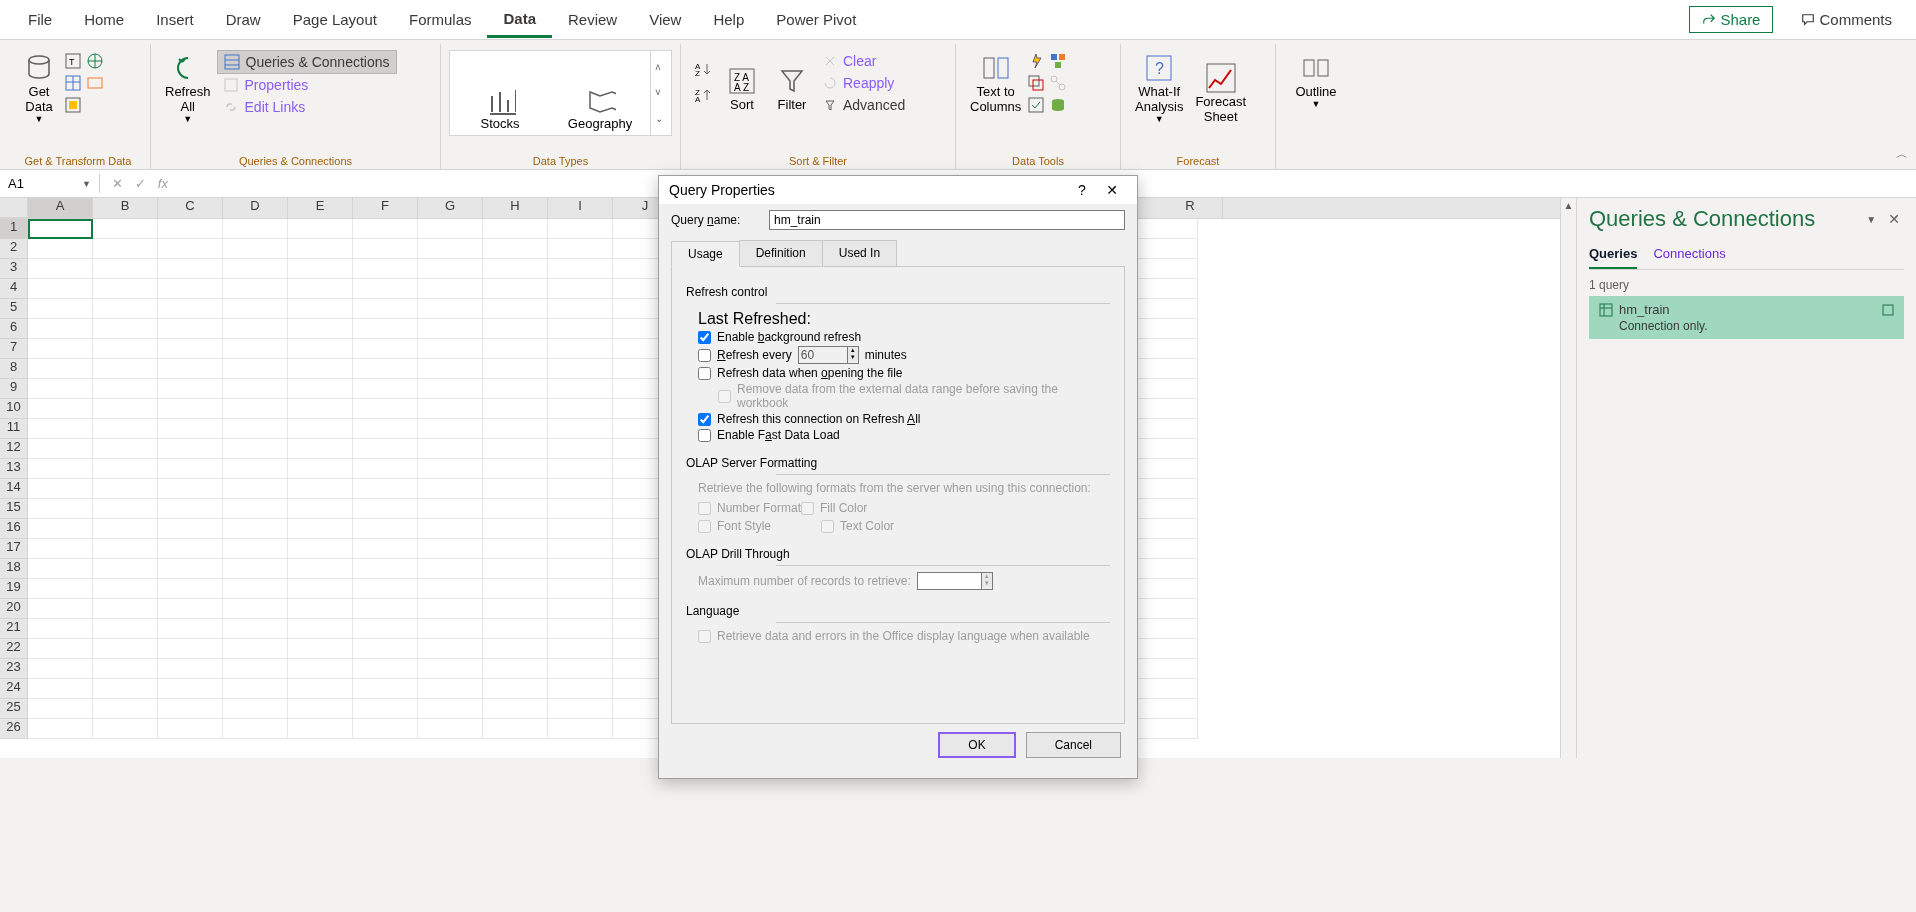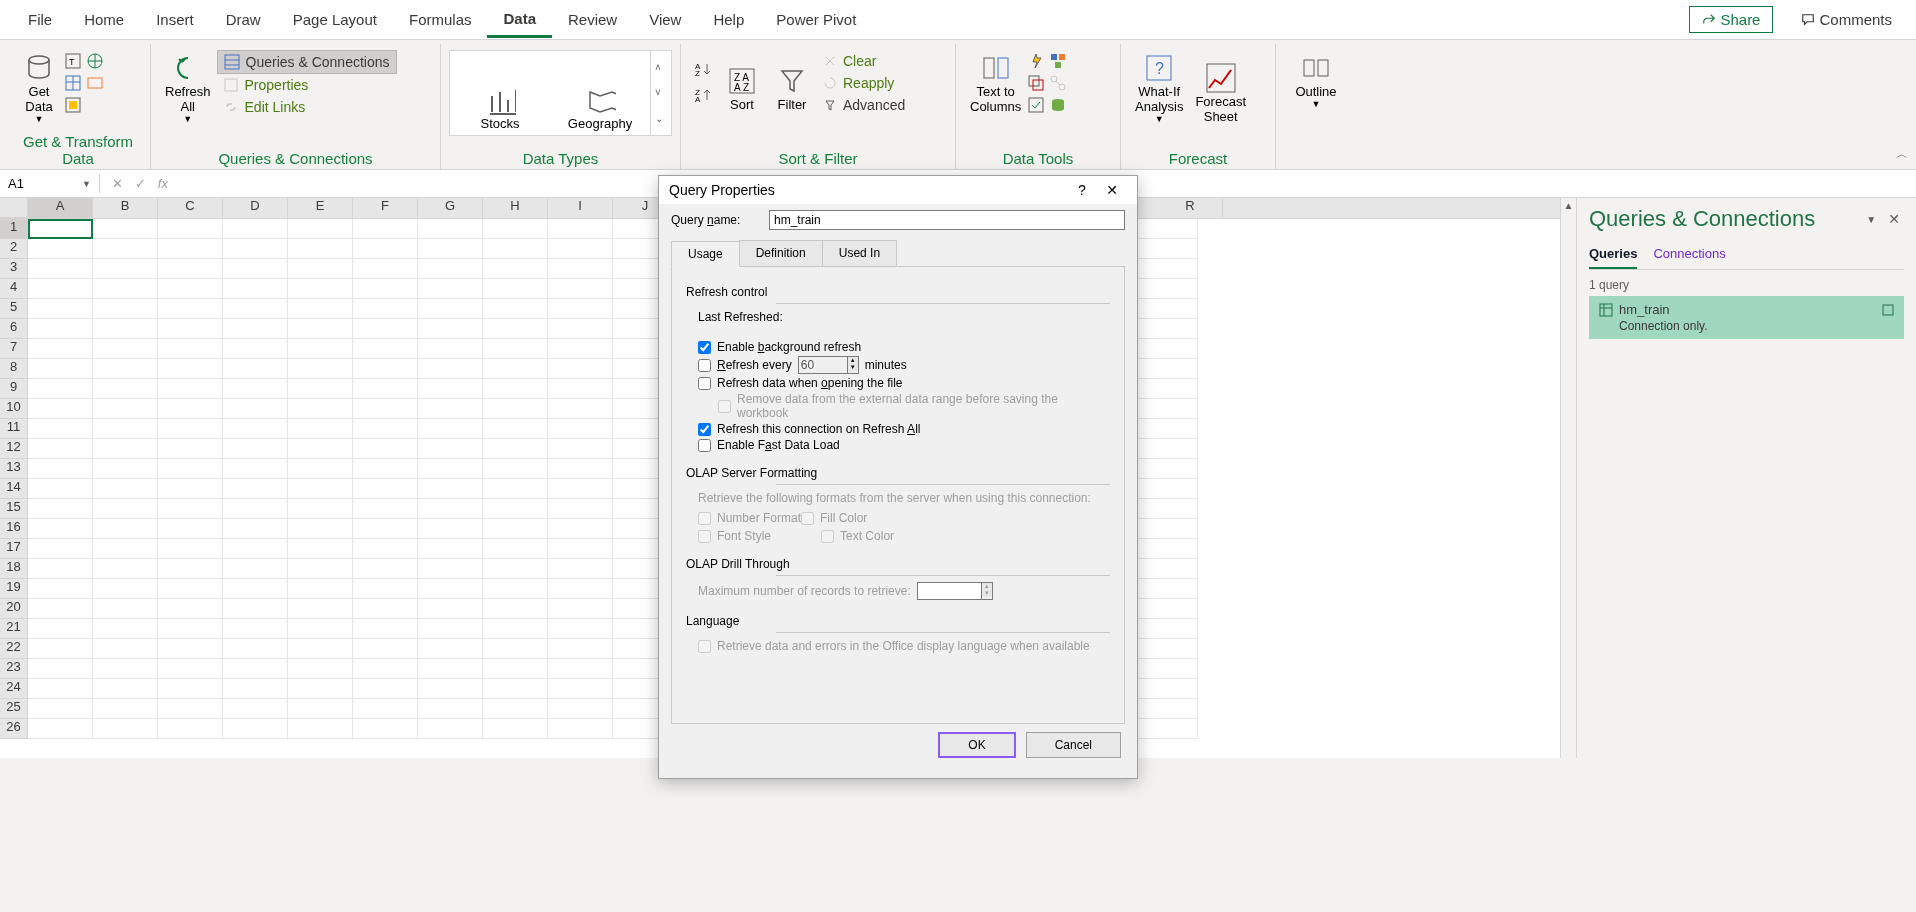--- a/index.html
+++ b/index.html
@@ -9,25 +9,25 @@
 .ribbon-tabs { display: flex; align-items: center; height: 40px; background: #fff; border-bottom: 1px solid #d4d4d4; padding: 0 12px; }
 .ribbon-tab { padding: 8px 16px; font-size: 15px; color: #3b3a39; cursor: pointer; }
 .ribbon-tab.active { border-bottom: 3px solid #107c41; font-weight: 600; }
 .ribbon-right { margin-left: auto; display: flex; gap: 16px; }
 .ribbon-btn-share { border: 1px solid #107c41; color: #107c41; padding: 4px 12px; background: #fff; font-size: 15px; display: flex; align-items: center; gap: 4px; }
 .ribbon-btn-comments { color: #3b3a39; padding: 4px 12px; background: #fff; font-size: 15px; display: flex; align-items: center; gap: 4px; border: none; }
 
 
 .ribbon-content { height: 130px; background: #f3f2f1; border-bottom: 1px solid #d4d4d4; display: flex; padding: 4px 6px 0; position: relative; }
 .ribbon-group { border-right: 1px solid #d4d4d4; padding: 4px 8px; display: flex; flex-direction: column; position: relative; }
-.ribbon-group-label { position: absolute; bottom: 2px; left: 0; right: 0; text-align: center; font-size: 15px; color: #15803d; }
+.ribbon-group-label { position: absolute; bottom: 2px; left: 0; right: 0; text-align: center; font-size: 11px; color: #a16207; }
 .ribbon-big-btn { display: flex; flex-direction: column; align-items: center; justify-content: flex-end; padding: 4px 6px; min-width: 50px; cursor: pointer; font-size: 13px; }
 .ribbon-icon { width: 32px; height: 32px; display: flex; align-items: center; justify-content: center; }
 .ribbon-small-btn { display: flex; align-items: center; gap: 6px; padding: 3px 6px; font-size: 14px; cursor: pointer; color: #3b3a39; }
-.ribbon-small-btn.disabled { color: #4d7c0f; }
+.ribbon-small-btn.disabled { color: #8b5cf6; }
 .ribbon-row { display: flex; }
 .ribbon-col { display: flex; flex-direction: column; }
 .highlighted { background: #d0cfce; border: 1px solid #b6b5b3; }
 
 
 .formula-bar { height: 28px; background: #fff; border-bottom: 1px solid #d4d4d4; display: flex; align-items: center; }
 .name-box { width: 100px; border-right: 1px solid #d4d4d4; padding: 2px 8px; font-size: 13px; display: flex; align-items: center; justify-content: space-between; }
 .fx-zone { display: flex; align-items: center; gap: 12px; padding: 0 12px; flex: 1; color: #a19f9d; font-size: 13px; }
 .fx-label { font-style: italic; }
 
@@ -1066,21 +1066,21 @@
       <div class="dialog-tab active">Usage</div>
       <div class="dialog-tab">Definition</div>
       <div class="dialog-tab">Used In</div>
     </div>
 
     <div style="border:1px solid #c8c8c8;border-top:none;padding:10px 10px 2px;flex:1">
       <div class="dialog-section">
         <div class="section-title">Refresh control</div>
         <div class="divider"></div>
         <div class="section-content">
-          <div style="font-size:12px;margin-bottom:16px">Last Refreshed:</div>
+          <div style="font-size:16px;margin-bottom:2px">Last Refreshed:</div>
           <label class="checkbox-row">
               <input type="checkbox" checked="" style="">
               <span>Enable <span class="ul">b</span>ackground refresh</span>
             </label>
           <label class="checkbox-row">
               <input type="checkbox" style="">
               <span><span class="ul">R</span>efresh every</span>
             <span class="spinner-box">
                 <input class="spinner-input" disabled="" value="60" style="">
                 <span class="spin-btns">

